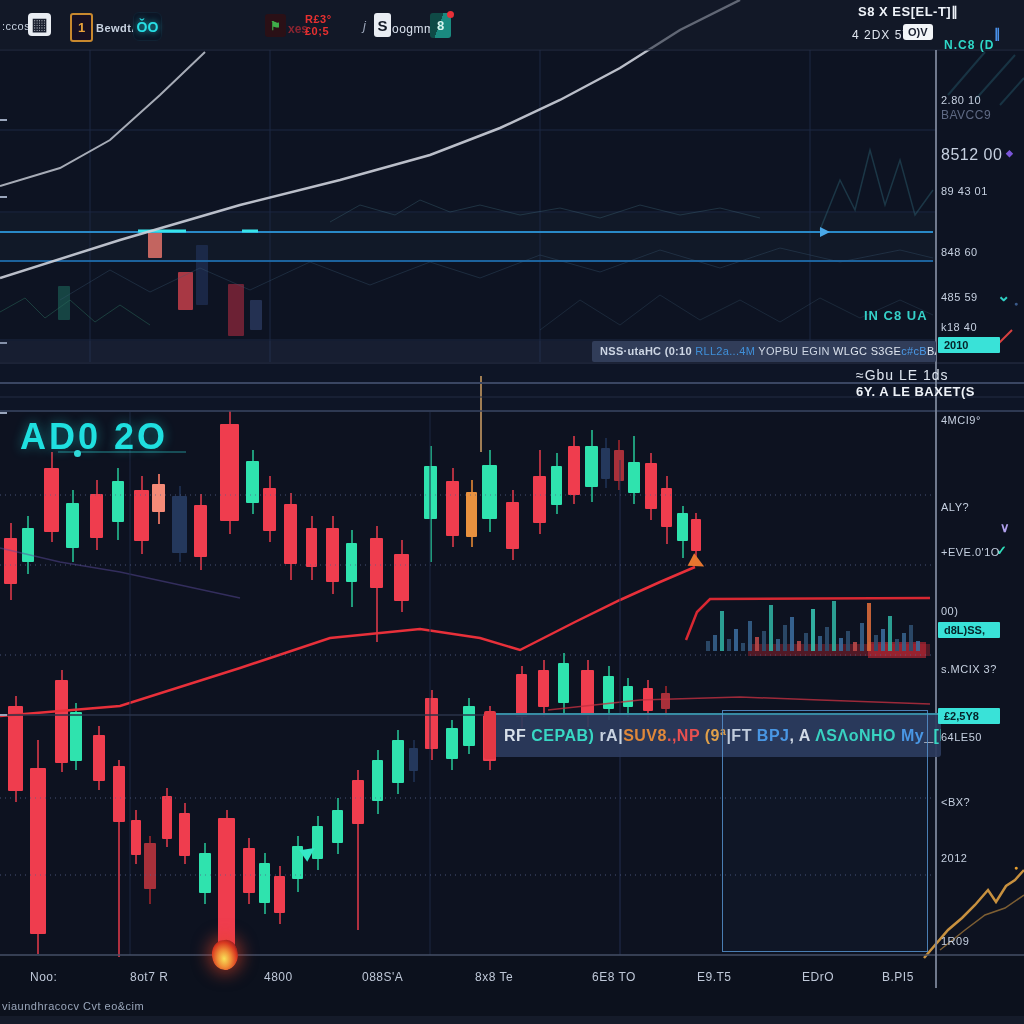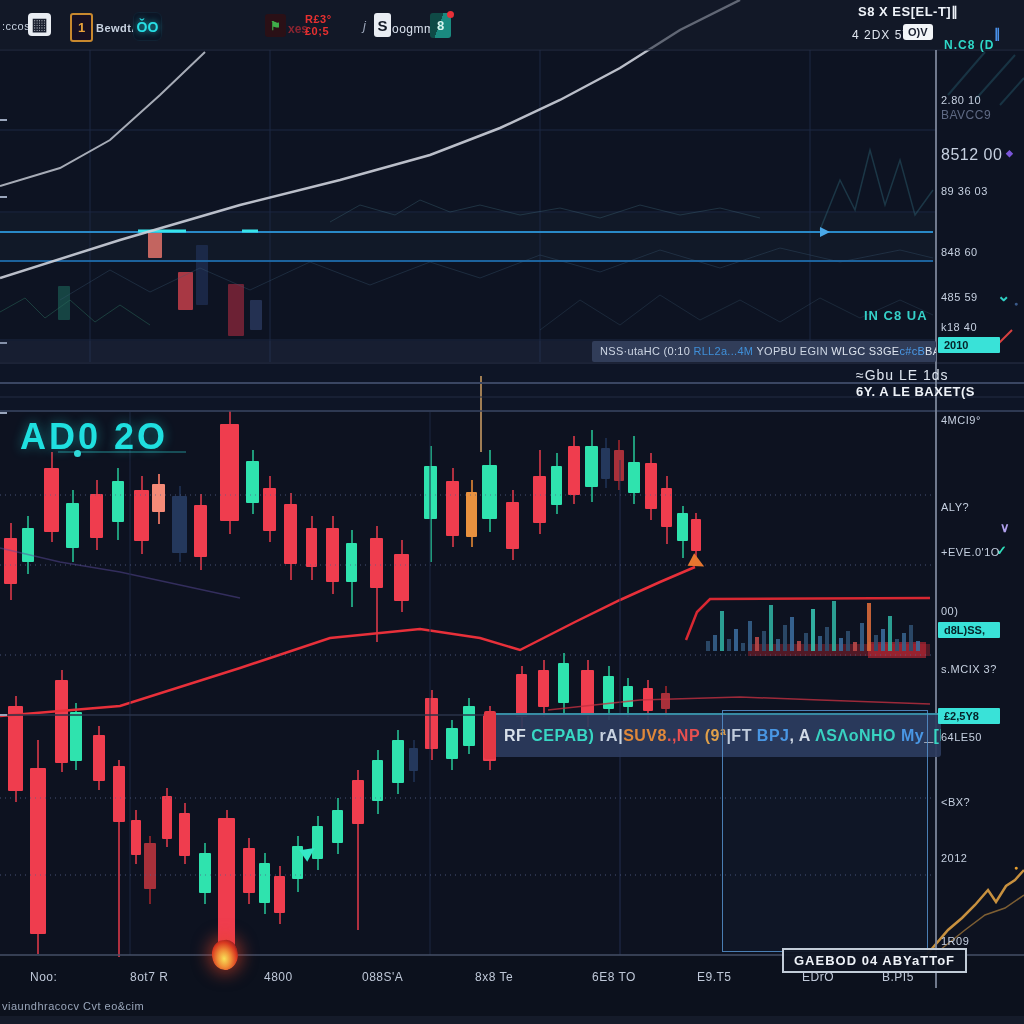--- a/index.html
+++ b/index.html
@@ -165,37 +165,36 @@
       </div>
     <div class="tb" id="t8-dot"></div>
     <span class="tb" id="win-title">S8 X ES[EL-T]∥</span>
     <span class="tb" id="tf-label">4 2DX 5Y</span>
     <span class="tb" id="opv-badge">O)V</span>
     <span class="tb" id="ticker-label">N.C8 (D</span>
     <span class="tb" id="caret-tick">∥</span>
   </div>
 
   <div class="abs" id="status-band"></div>
-  <div class="abs" id="status-box"><span style="color: rgb(205, 214, 228);">NSS·utaHC (0:10 </span><span style="color: rgb(63, 143, 216);">RLL2a...4M</span><span style="color: rgb(205, 214, 228);"> YOPBU EGIN</span><span style="color: rgb(221, 228, 238);">    WLGC S3GE</span><span style="color: rgb(74, 154, 232);">c#cB</span><span style="color: rgb(221, 228, 238);">BAXET</span></div>
+  <div class="abs" id="status-box"><span style="color: rgb(205, 214, 228); font-weight: bold;">NSS·utaHC (0:10 </span><span style="color: rgb(63, 143, 216);">RLL2a...4M</span><span style="color: rgb(205, 214, 228);"> YOPBU EGIN</span><span style="color: rgb(221, 228, 238);">    WLGC S3GE</span><span style="color: rgb(74, 154, 232);">c#cB</span><span style="color: rgb(221, 228, 238);">BAXET</span></div>
 
   <div class="abs" id="gap-line1">≈Gbu LE 1ds</div>
   <div class="abs" id="gap-line2">6Y. A LE BAXET(S</div>
 
   <div class="abs" id="watermark">AD0 2O</div>
   <div class="abs" id="inpanel-cyan">IN C8 UA</div>
   <div class="abs" id="banner-tab"></div>
   <div class="abs" id="banner"><span style="color: rgb(216, 224, 234);">RF </span><span style="color: rgb(56, 216, 196);">CEPAB) </span><span style="color: rgb(200, 210, 224);">rA|</span><span style="color: rgb(224, 136, 58);">SUV8</span><span style="color: rgb(232, 80, 80);">.,NP </span><span style="color: rgb(224, 160, 74);">(9ª</span><span style="color: rgb(200, 210, 224);">|FT </span><span style="color: rgb(74, 154, 232);">BPJ</span><span style="color: rgb(216, 224, 234);">, A </span><span style="color: rgb(56, 216, 196);">ΛSΛoNHO </span><span style="color: rgb(74, 154, 232);">My</span><span style="color: rgb(216, 224, 234);">_</span><span style="color: rgb(56, 216, 196);">[FS3E|</span></div>
   <div class="abs" id="sel-box"></div>
-  <div class="abs" id="box-label">GAEBOD 04 ABYaTToF</div>
 
   <div class="abs" id="price-axis" style="left:0;top:0;width:0;height:0;">
       <div class="abs" style="left: 941px; top: 94px; font-size: 11px; color: rgb(198, 208, 224); z-index: 50; letter-spacing: 0.5px; white-space: nowrap;">2.80 10</div>
       <div class="abs" style="left: 941px; top: 108px; font-size: 12px; color: rgb(95, 106, 132); z-index: 50; letter-spacing: 0.5px; white-space: nowrap;">BAVCC9</div>
       <div class="abs" style="left: 941px; top: 146px; font-size: 16px; color: rgb(198, 208, 224); z-index: 50; letter-spacing: 0.5px; white-space: nowrap;">8512 00</div>
-      <div class="abs" style="left: 941px; top: 185px; font-size: 11px; color: rgb(198, 208, 224); z-index: 50; letter-spacing: 0.5px; white-space: nowrap;">89 36 03</div>
+      <div class="abs" style="left: 941px; top: 185px; font-size: 11px; color: rgb(198, 208, 224); z-index: 50; letter-spacing: 0.5px; white-space: nowrap;">89 43 01</div>
       <div class="abs" style="left: 941px; top: 246px; font-size: 11px; color: rgb(198, 208, 224); z-index: 50; letter-spacing: 0.5px; white-space: nowrap;">848 60</div>
       <div class="abs" style="left: 941px; top: 291px; font-size: 11px; color: rgb(198, 208, 224); z-index: 50; letter-spacing: 0.5px; white-space: nowrap;">485 59</div>
       <div class="abs" style="left: 941px; top: 321px; font-size: 11px; color: rgb(198, 208, 224); z-index: 50; letter-spacing: 0.5px; white-space: nowrap;">k18 40</div>
       <div class="abs" style="left: 941px; top: 414px; font-size: 11px; color: rgb(198, 208, 224); z-index: 50; letter-spacing: 0.5px; white-space: nowrap;">4MCI9°</div>
       <div class="abs" style="left: 941px; top: 501px; font-size: 11px; color: rgb(198, 208, 224); z-index: 50; letter-spacing: 0.5px; white-space: nowrap;">ALY?</div>
       <div class="abs" style="left: 941px; top: 546px; font-size: 11px; color: rgb(198, 208, 224); z-index: 50; letter-spacing: 0.5px; white-space: nowrap;">+EVE.0'1O</div>
       <div class="abs" style="left: 941px; top: 605px; font-size: 11px; color: rgb(198, 208, 224); z-index: 50; letter-spacing: 0.5px; white-space: nowrap;">00)</div>
       <div class="abs" style="left: 941px; top: 663px; font-size: 11px; color: rgb(198, 208, 224); z-index: 50; letter-spacing: 0.5px; white-space: nowrap;">s.MCIX 3?</div>
       <div class="abs" style="left: 941px; top: 731px; font-size: 11px; color: rgb(198, 208, 224); z-index: 50; letter-spacing: 0.5px; white-space: nowrap;">64LE50</div>
       <div class="abs" style="left: 941px; top: 796px; font-size: 11px; color: rgb(198, 208, 224); z-index: 50; letter-spacing: 0.5px; white-space: nowrap;">&lt;BX?</div>

